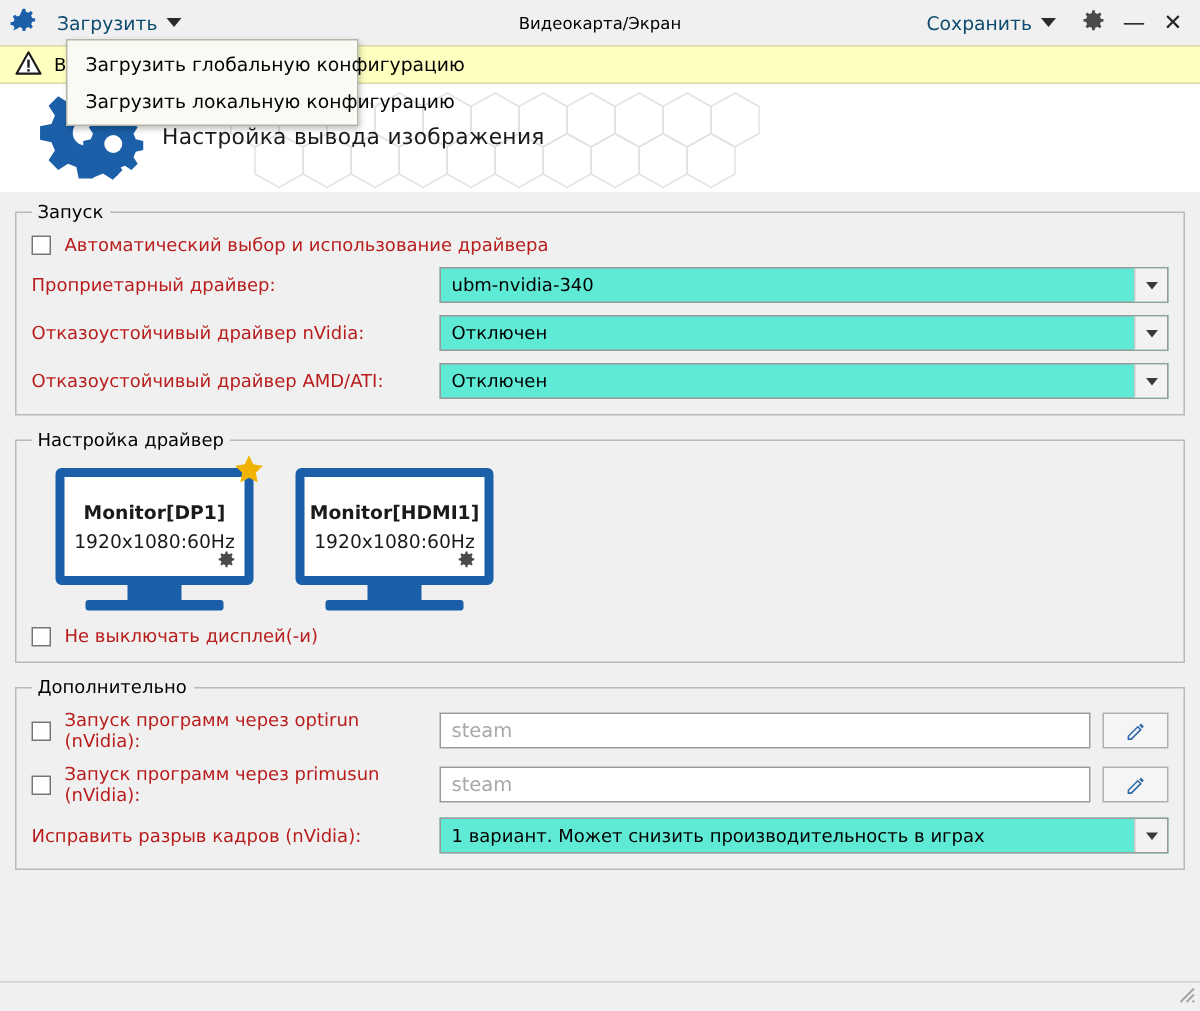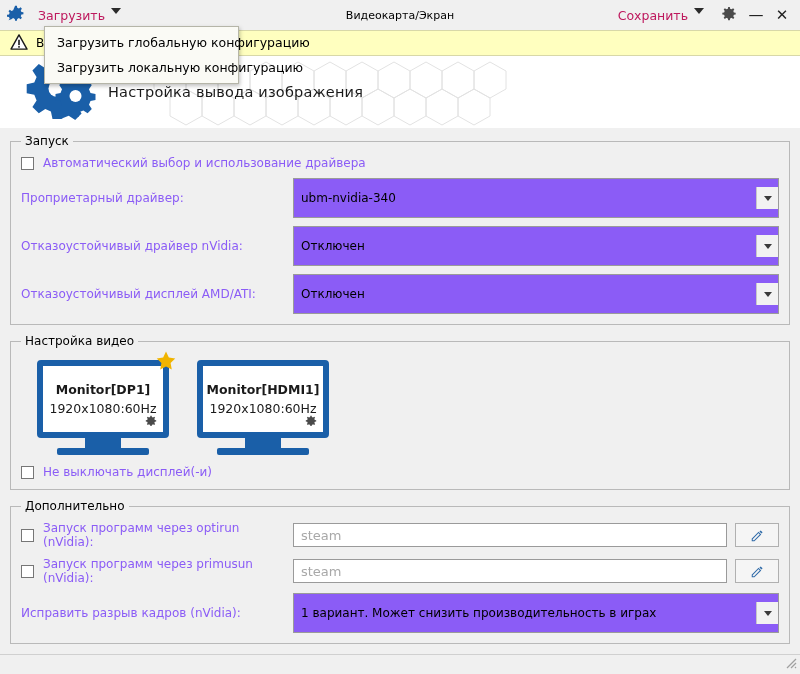--- a/index.html
+++ b/index.html
@@ -24,25 +24,25 @@
     background: #f0f0f0;
     display: flex; align-items: center;
     padding: 0 6px;
     position: relative;
     flex: 0 0 30px;
   }
   .tb-left { display: flex; align-items: center; gap: 6px; }
   .tb-right { display: flex; align-items: center; gap: 10px; margin-left: auto; padding-right: 4px; }
   .gear-blue { width: 20px; height: 20px; display:block; }
   .menu-btn {
-    display: flex; align-items: flex-start; gap: 6px;
+    display: flex; align-items: center; gap: 6px;
     padding: 2px 6px;
     cursor: pointer;
     font-size: 12.5px;
-    color: #be185d;
+    color: #0c4a6e;
   }
   .caret {
     width: 0; height: 0;
     border-left: 5px solid transparent;
     border-right: 5px solid transparent;
     border-top: 6px solid #2b2b2b;
   }
   .win-title {
     position: absolute;
     left: 0; right: 0;
@@ -126,21 +126,21 @@
   legend {
     font-size: 12px;
     padding: 0 4px;
     color: #000;
   }
   .row {
     display: flex; align-items: center;
     margin-bottom: 8px;
   }
   .row:last-child { margin-bottom: 0; }
-  .lbl { font-size: 12px; color: #8b5cf6; }
+  .lbl { font-size: 12px; color: #b91c1c; }
   .lbl-w { width: 272px; flex: 0 0 272px; }
 
   .check {
     width: 13px; height: 13px;
     border: 1px solid #767676;
     background: #fff;
     display: inline-block;
     flex: 0 0 13px;
     margin-right: 9px;
     position: relative;
@@ -151,23 +151,23 @@
     position: absolute;
     left: 3.5px; top: 0.5px;
     width: 4px; height: 8px;
     border: solid #1a1a1a;
     border-width: 0 2px 2px 0;
     transform: rotate(42deg);
   }
 
   .select {
     flex: 1 1 auto;
-    height: 40px;
+    height: 24px;
     border: 1px solid #9a9a9a;
-    background: #8b5cf6;
+    background: #5eead4;
     display: flex; align-items: center;
     position: relative;
     cursor: pointer;
   }
   .select .val {
     padding-left: 7px;
     font-size: 12px;
     color: #000;
     flex: 1 1 auto;
     overflow: hidden;
@@ -366,32 +366,32 @@
         <span class="lbl lbl-w">Отказоустойчивый драйвер nVidia:</span>
         <div class="select">
           <span class="val">Отключен</span>
           <span class="arrow">
               <i></i>
             </span>
         </div>
       </div>
 
       <div class="row">
-        <span class="lbl lbl-w">Отказоустойчивый дисплей AMD/ATI:</span>
+        <span class="lbl lbl-w">Отказоустойчивый драйвер AMD/ATI:</span>
         <div class="select">
           <span class="val">Отключен</span>
           <span class="arrow">
               <i></i>
             </span>
         </div>
       </div>
     </fieldset>
 
     <fieldset>
-      <legend>Настройка видео</legend>
+      <legend>Настройка драйвер</legend>
 
       <div class="monitors">
 
         <div class="monitor">
           <div class="mon-screen">
             <div class="mon-name">Monitor[DP1]</div>
             <div class="mon-res">1920x1080:60Hz</div>
             <span class="mon-gear">
               <svg viewBox="0 0 24 24" width="14" height="14" aria-hidden="true">
                 <g fill="#4a4a4a">

